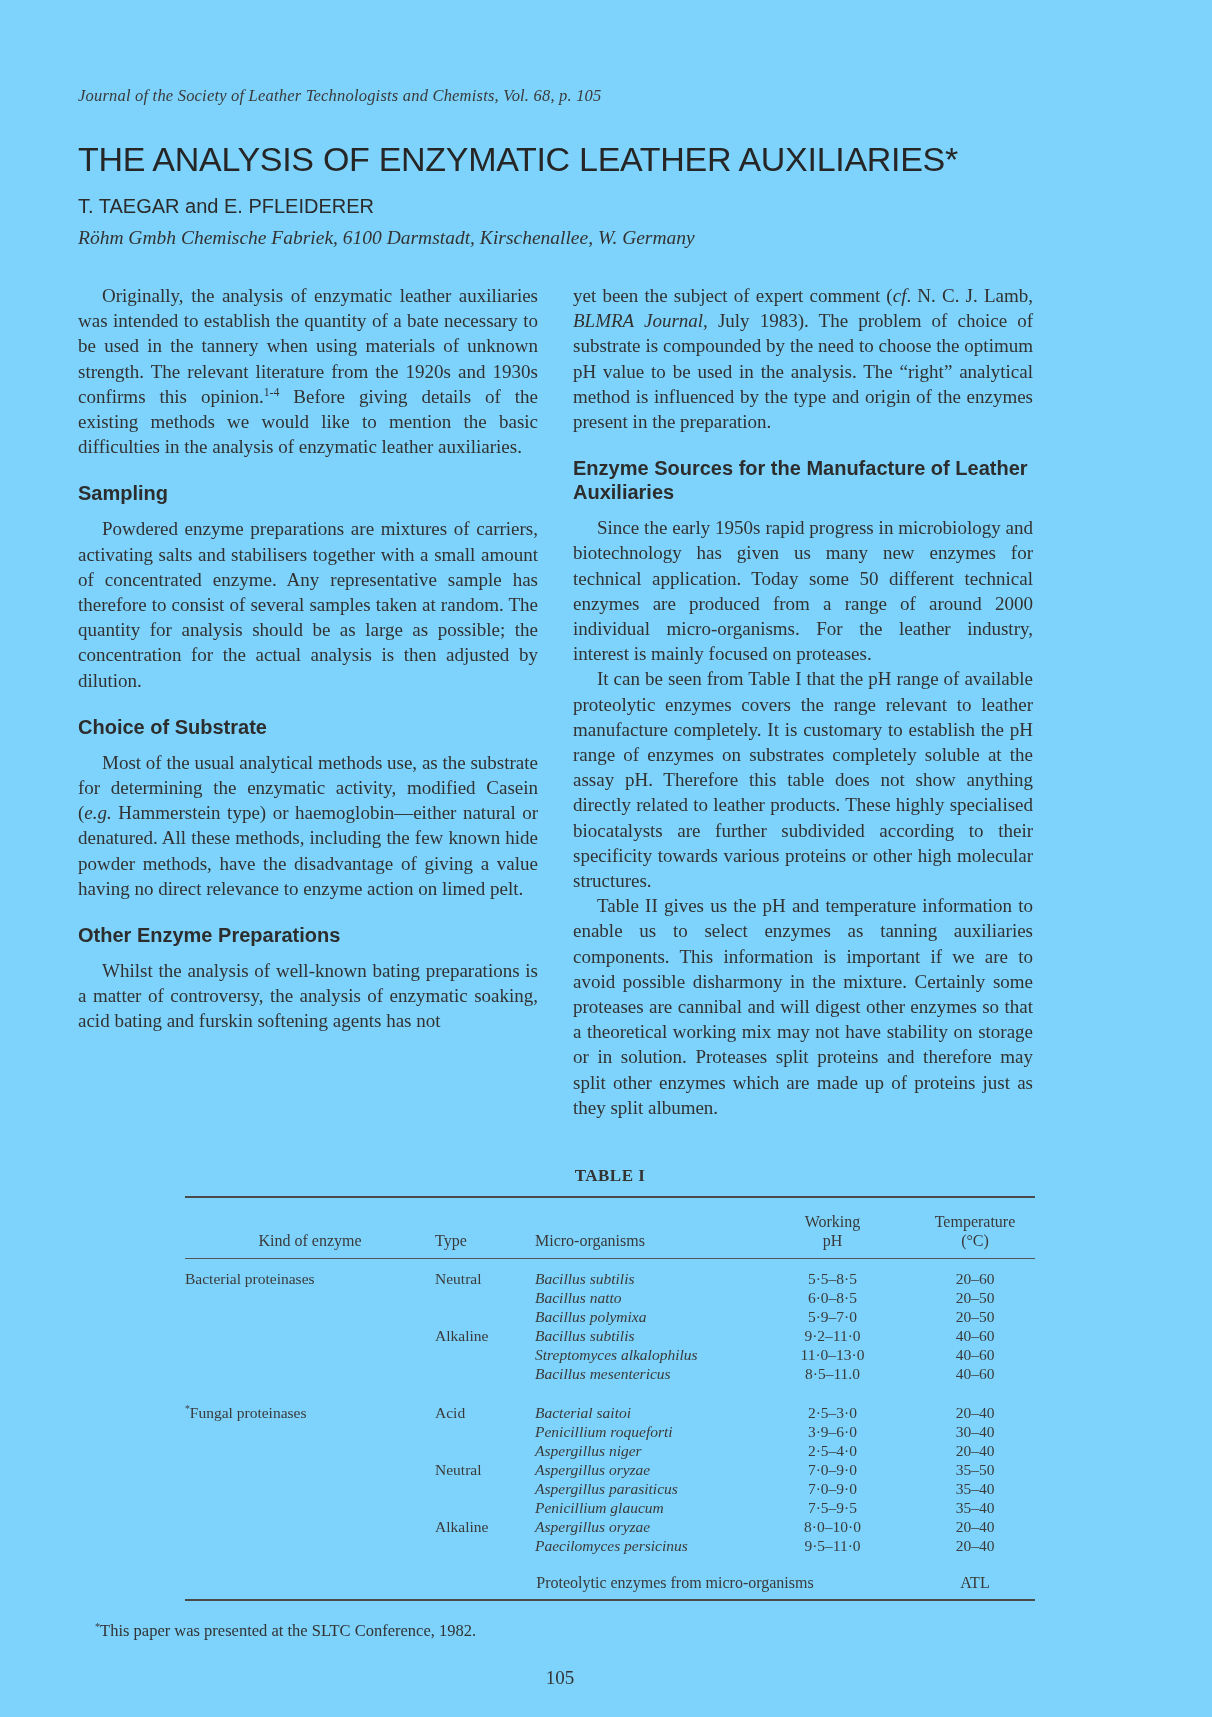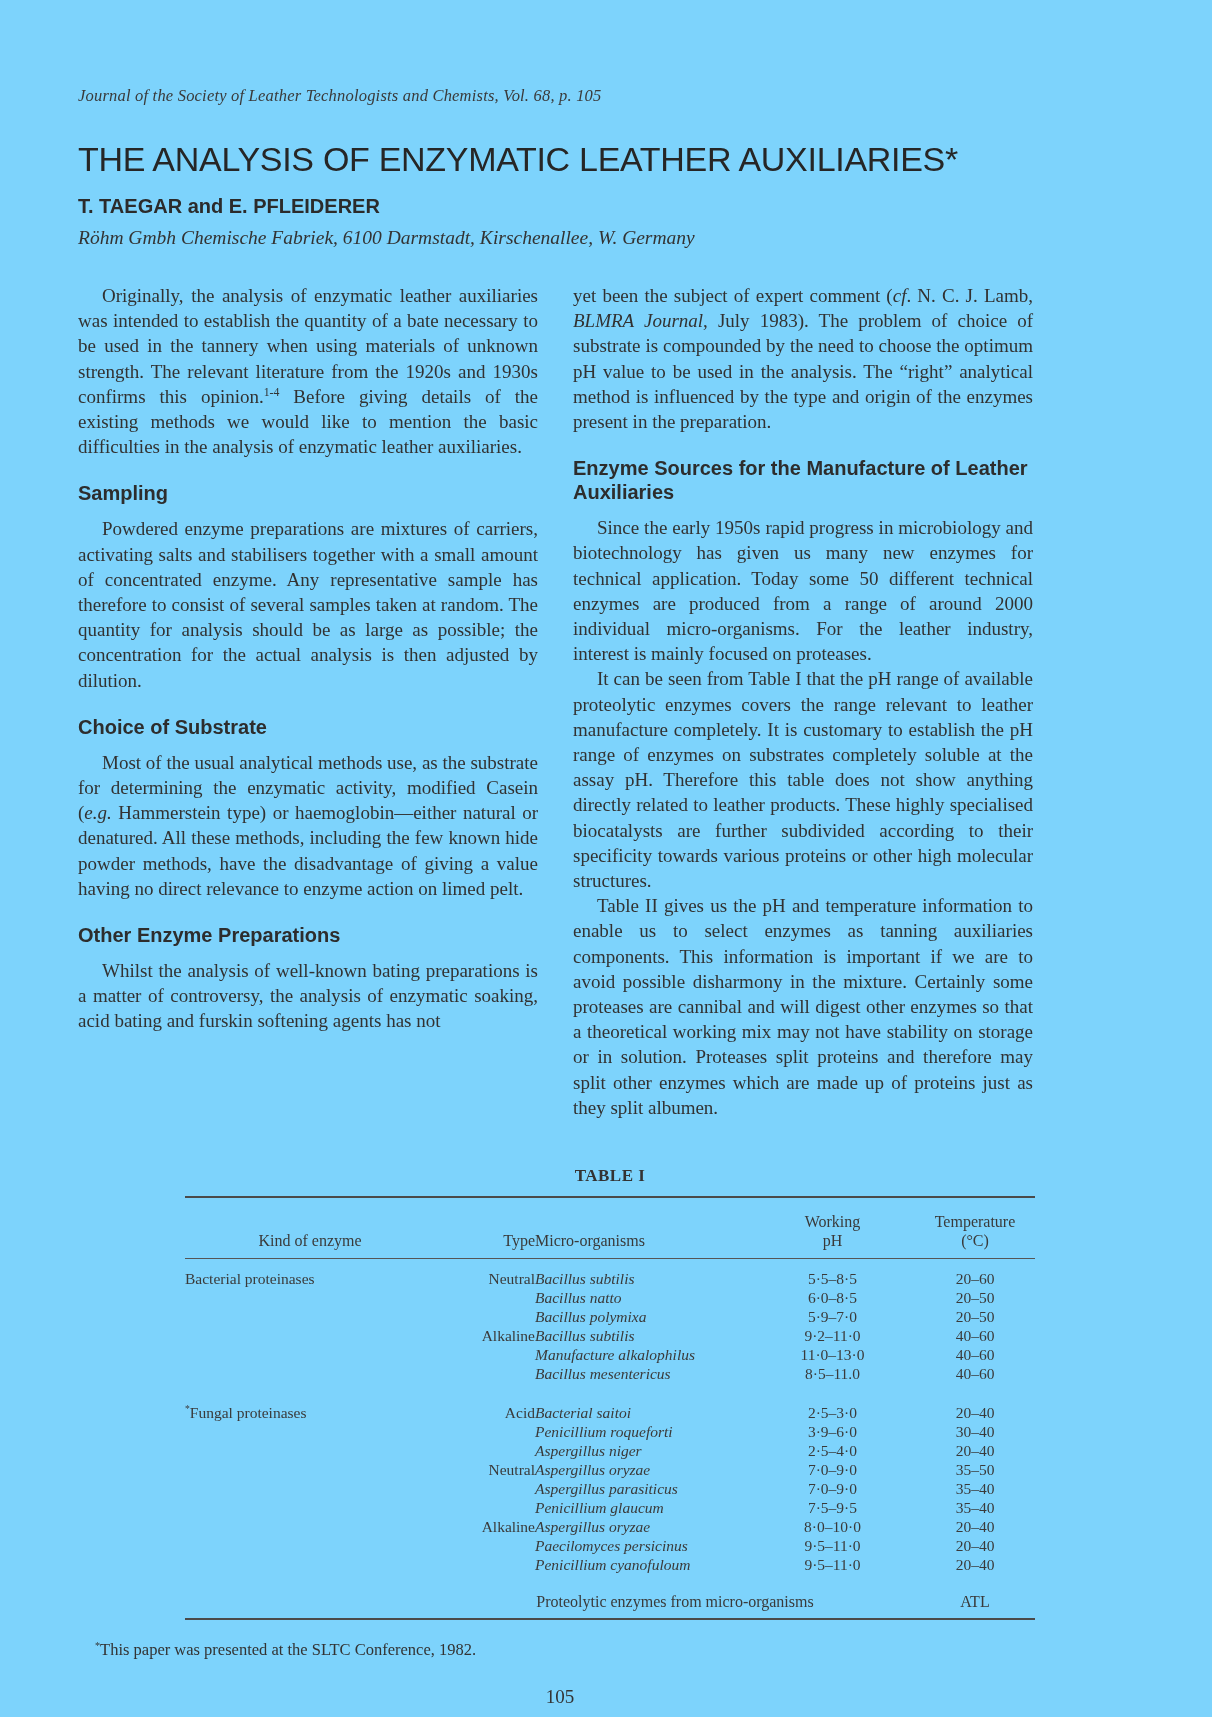--- a/index.html
+++ b/index.html
@@ -24,21 +24,21 @@
     margin:34px 0 0 0;
     font-family:"Liberation Sans", sans-serif;
     font-weight:normal;
     font-size:34px;
     letter-spacing:-0.3px;
     color:#262626;
   }
   .authors{
     margin-top:16px;
     font-family:"Liberation Sans", sans-serif;
-    font-weight:bold;
+    font-weight:normal;
     font-size:20px;
     color:#2b2b2b;
   }
   .affiliation{
     margin-top:9px;
     font-style:italic;
     font-size:19.5px;
     color:#333;
   }
   .columns{
@@ -92,21 +92,21 @@
     border-bottom:1.2px solid #555;
     vertical-align:bottom;
     line-height:19px;
   }
   table.t1 td{
     padding:0;
     line-height:19px;
     vertical-align:top;
   }
   .col-kind{width:250px;}
-  .col-type{width:100px;text-align:right;}
+  .col-type{width:100px;text-align:left;}
   .col-org{width:215px;text-align:left;}
   .col-ph{width:165px;text-align:center;}
   .col-temp{width:120px;text-align:center;}
   tbody tr:first-child td{padding-top:10px;}
   tr.gap-before td{padding-top:20px;}
   tfoot td{padding-top:18px !important;padding-bottom:7px !important;}
   .summary-label{text-align:center;font-size:16px;}
   .summary-value{font-size:16px;}
   .footnote{
     margin:20px 0 0 17px;
@@ -195,21 +195,21 @@
         <tr>
           <td class="col-kind"></td>
           <td class="col-type">Alkaline</td>
           <td class="col-org"><i>Bacillus subtilis</i></td>
           <td class="col-ph">9·2–11·0</td>
           <td class="col-temp">40–60</td>
         </tr>
         <tr>
           <td class="col-kind"></td>
           <td class="col-type"></td>
-          <td class="col-org"><i>Manufacture alkalophilus</i></td>
+          <td class="col-org"><i>Streptomyces alkalophilus</i></td>
           <td class="col-ph">11·0–13·0</td>
           <td class="col-temp">40–60</td>
         </tr>
         <tr>
           <td class="col-kind"></td>
           <td class="col-type"></td>
           <td class="col-org"><i>Bacillus mesentericus</i></td>
           <td class="col-ph">8·5–11.0</td>
           <td class="col-temp">40–60</td>
         </tr>
@@ -259,27 +259,20 @@
           <td class="col-kind"></td>
           <td class="col-type">Alkaline</td>
           <td class="col-org"><i>Aspergillus oryzae</i></td>
           <td class="col-ph">8·0–10·0</td>
           <td class="col-temp">20–40</td>
         </tr>
         <tr>
           <td class="col-kind"></td>
           <td class="col-type"></td>
           <td class="col-org"><i>Paecilomyces persicinus</i></td>
-          <td class="col-ph">9·5–11·0</td>
-          <td class="col-temp">20–40</td>
-        </tr>
-        <tr>
-          <td class="col-kind"></td>
-          <td class="col-type"></td>
-          <td class="col-org"><i>Penicillium cyanofuloum</i></td>
           <td class="col-ph">9·5–11·0</td>
           <td class="col-temp">20–40</td>
         </tr>
       </tbody>
     <tfoot>
       <tr>
         <td class="col-kind"></td>
         <td colspan="3" class="summary-label">Proteolytic enzymes from micro-organisms</td>
         <td class="col-temp summary-value">ATL</td>
       </tr>

